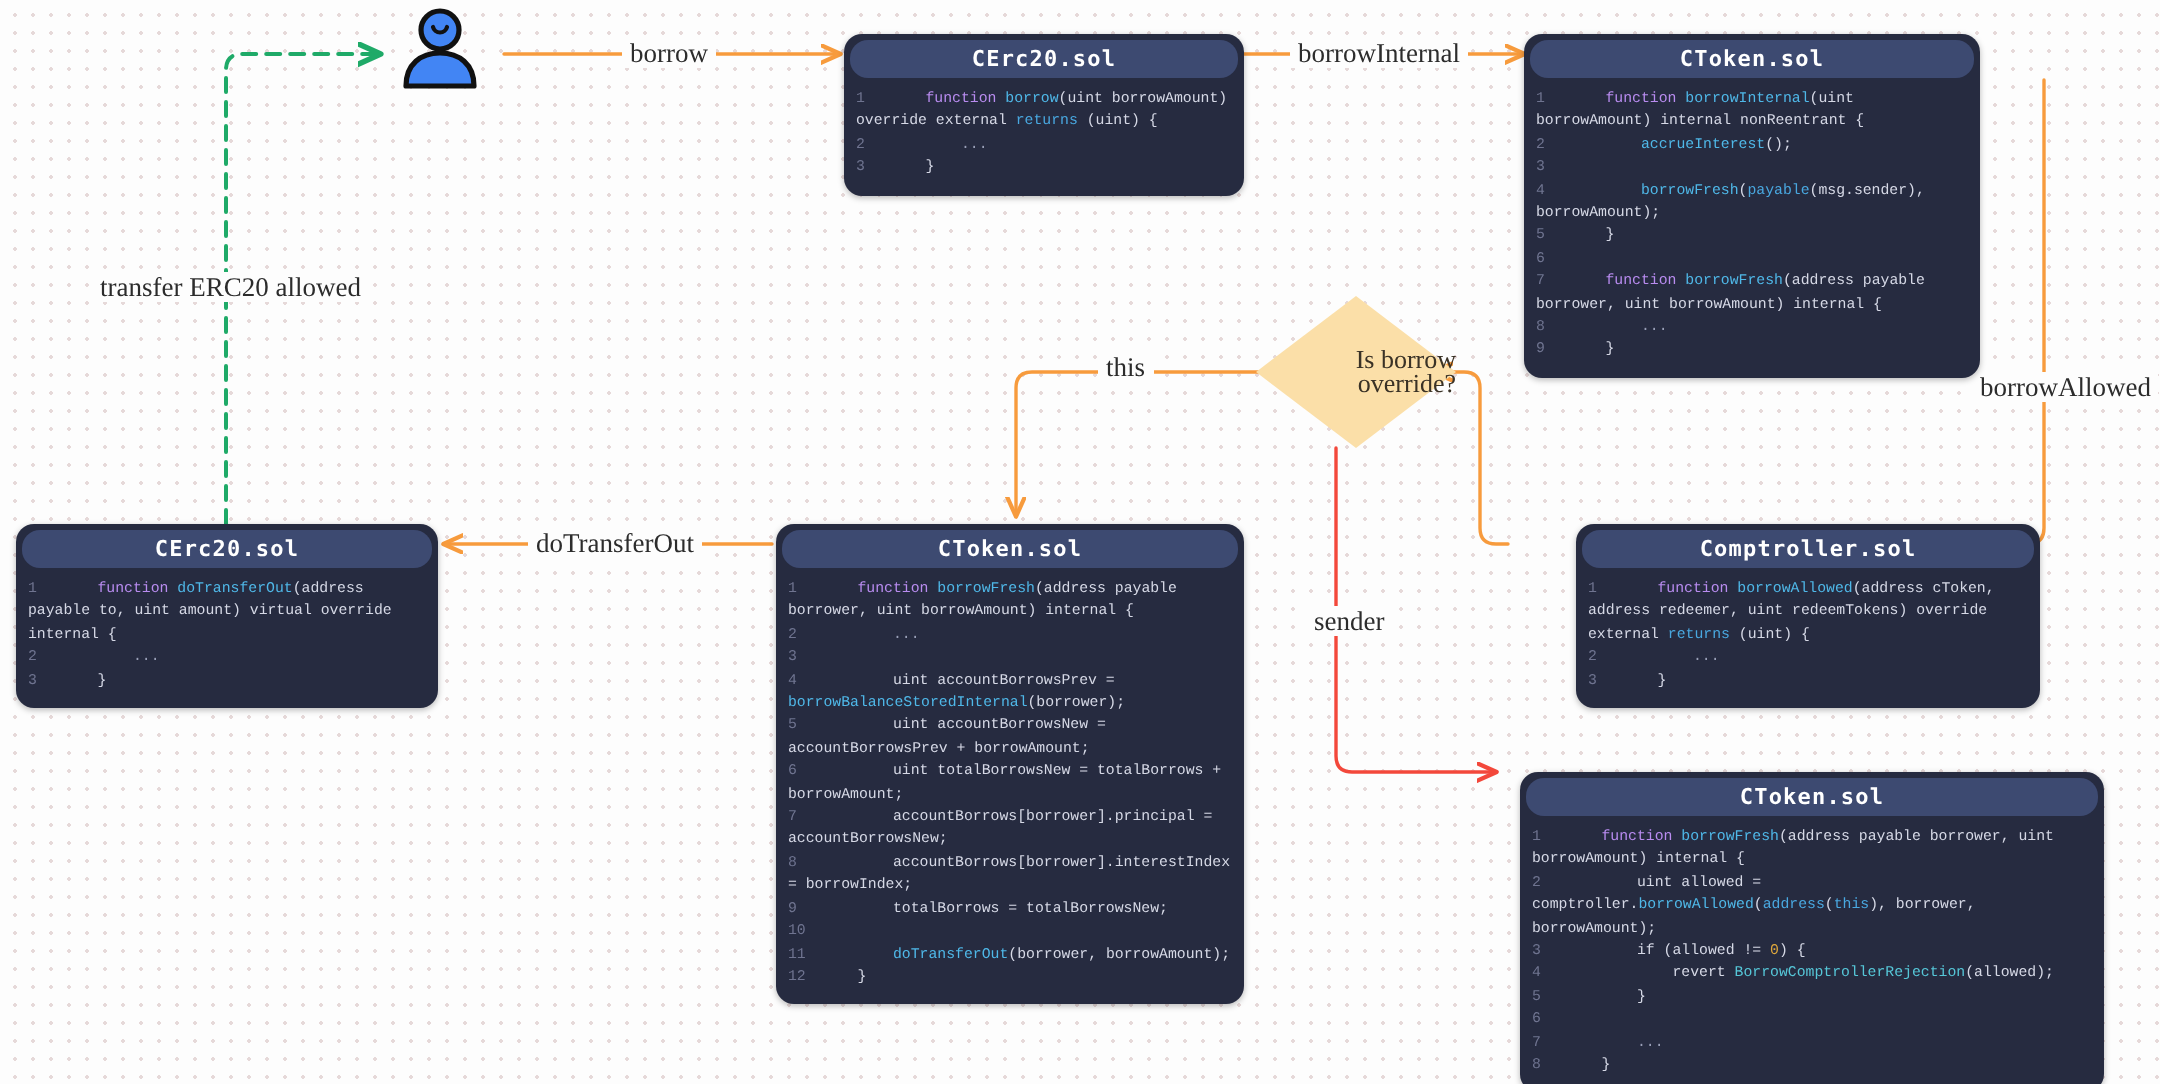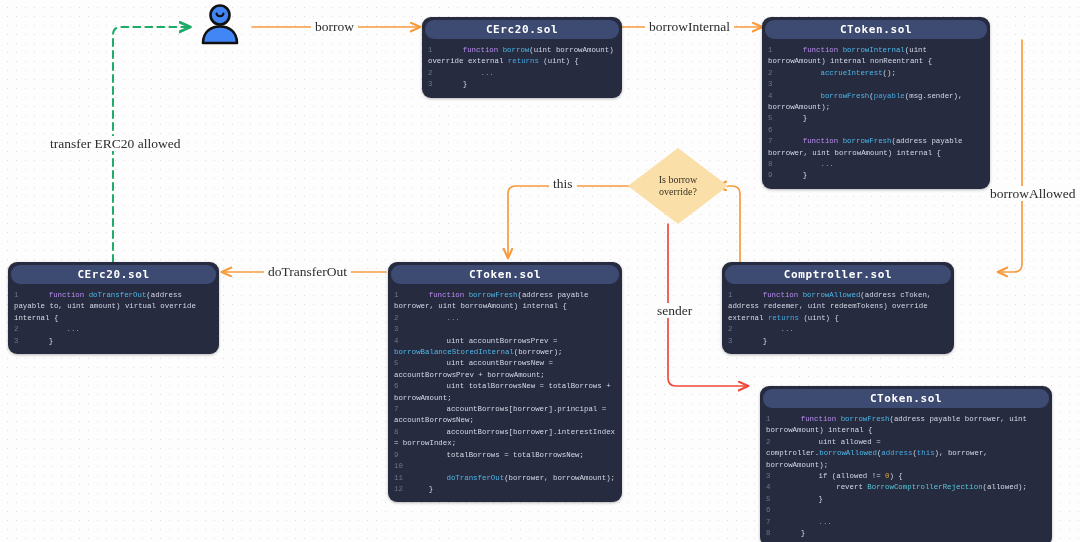--- a/index.html
+++ b/index.html
@@ -98,24 +98,24 @@
     background: #fbdfa8;
     clip-path: polygon(50% 0%, 100% 50%, 50% 100%, 0% 50%);
   }
   .diamond-text {
     position: absolute;
     left: 0; top: 0;
     width: 100%;
     height: 100%;
     display: flex;
     flex-direction: column;
-    align-items: center;
+    align-items: flex-end;
     justify-content: center;
     font-family: "Liberation Serif", serif;
-    font-size: 10px;
+    font-size: 13px;
     color: #3a3226;
     line-height: 12px;
     text-align: center;
   }
 
   
   .avatar {
     position: absolute;
     width: 46px;
     height: 42px;
@@ -186,21 +186,21 @@
   <div class="node" style="left:422px; top:17px; width:200px;">
     <div class="node-header">CErc20.sol</div>
     <div class="code"><span class="row"><span class="ln">1</span>    <span class="kw">function</span> <span class="fn">borrow</span>(uint borrowAmount) override external <span class="ty">returns</span> (uint) {</span><span class="row"><span class="ln">2</span>        <span class="dots">...</span></span><span class="row"><span class="ln">3</span>    }</span></div>
   </div>
 
   <div class="node" style="left:762px; top:17px; width:228px;">
     <div class="node-header">CToken.sol</div>
     <div class="code"><span class="row"><span class="ln">1</span>    <span class="kw">function</span> <span class="fn">borrowInternal</span>(uint borrowAmount) internal nonReentrant {</span><span class="row"><span class="ln">2</span>        <span class="fn">accrueInterest</span>();</span><span class="row"><span class="ln">3</span></span><span class="row"><span class="ln">4</span>        <span class="fn">borrowFresh</span>(<span class="ty">payable</span>(msg.sender), borrowAmount);</span><span class="row"><span class="ln">5</span>    }</span><span class="row"><span class="ln">6</span></span><span class="row"><span class="ln">7</span>    <span class="kw">function</span> <span class="fn">borrowFresh</span>(address payable borrower, uint borrowAmount) internal {</span><span class="row"><span class="ln">8</span>        <span class="dots">...</span></span><span class="row"><span class="ln">9</span>    }</span></div>
   </div>
 
-  <div class="node" style="left:722px; top:262px; width:232px;">
+  <div class="node" style="left:788px; top:262px; width:232px;">
     <div class="node-header">Comptroller.sol</div>
     <div class="code"><span class="row"><span class="ln">1</span>    <span class="kw">function</span> <span class="fn">borrowAllowed</span>(address cToken, address redeemer, uint redeemTokens) override external <span class="ty">returns</span> (uint) {</span><span class="row"><span class="ln">2</span>        <span class="dots">...</span></span><span class="row"><span class="ln">3</span>    }</span></div>
   </div>
 
   <div class="node" style="left:388px; top:262px; width:234px;">
     <div class="node-header">CToken.sol</div>
     <div class="code"><span class="row"><span class="ln">1</span>    <span class="kw">function</span> <span class="fn">borrowFresh</span>(address payable borrower, uint borrowAmount) internal {</span><span class="row"><span class="ln">2</span>        <span class="dots">...</span></span><span class="row"><span class="ln">3</span></span><span class="row"><span class="ln">4</span>        uint accountBorrowsPrev = <span class="fn">borrowBalanceStoredInternal</span>(borrower);</span><span class="row"><span class="ln">5</span>        uint accountBorrowsNew = accountBorrowsPrev + borrowAmount;</span><span class="row"><span class="ln">6</span>        uint totalBorrowsNew = totalBorrows + borrowAmount;</span><span class="row"><span class="ln">7</span>        accountBorrows[borrower].principal = accountBorrowsNew;</span><span class="row"><span class="ln">8</span>        accountBorrows[borrower].interestIndex = borrowIndex;</span><span class="row"><span class="ln">9</span>        totalBorrows = totalBorrowsNew;</span><span class="row"><span class="ln">10</span></span><span class="row"><span class="ln">11</span>        <span class="fn">doTransferOut</span>(borrower, borrowAmount);</span><span class="row"><span class="ln">12</span>    }</span></div>
   </div>
 
   <div class="node" style="left:8px; top:262px; width:211px;">

